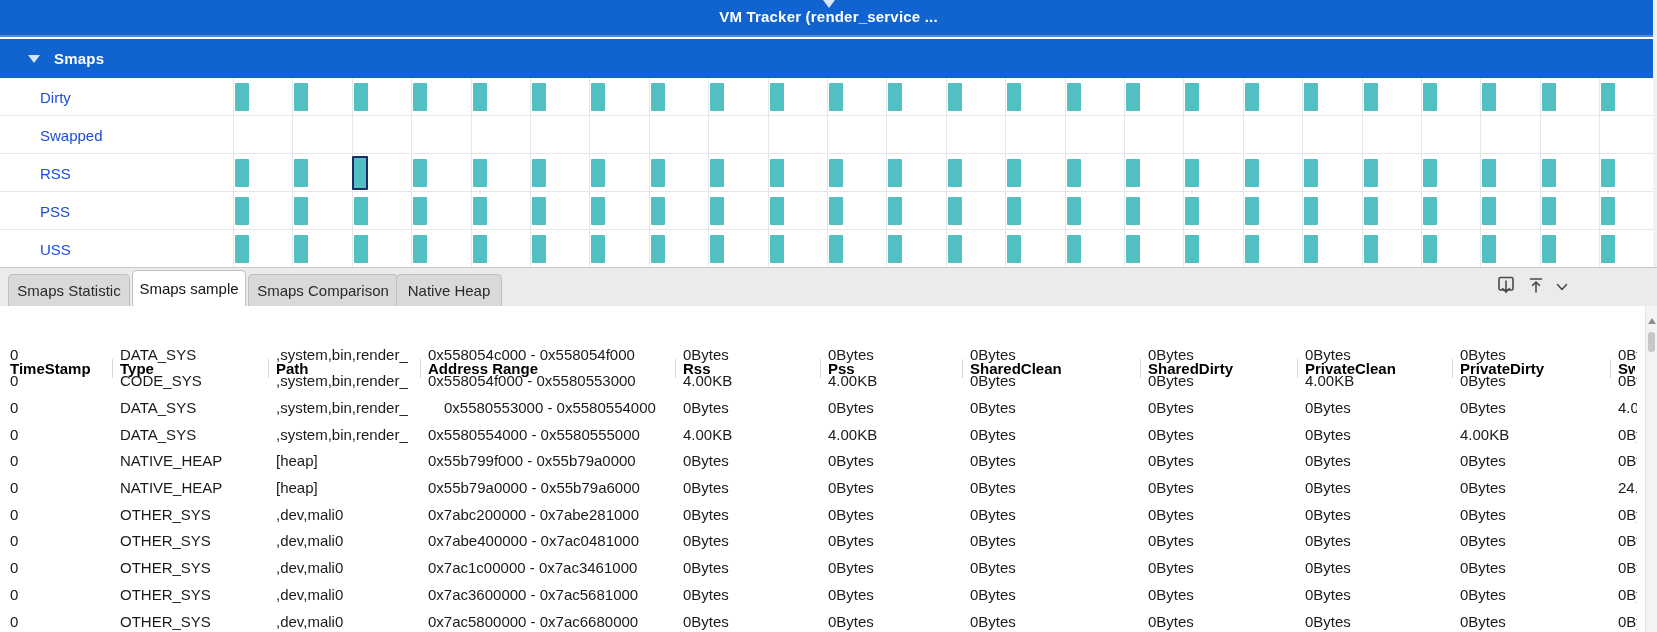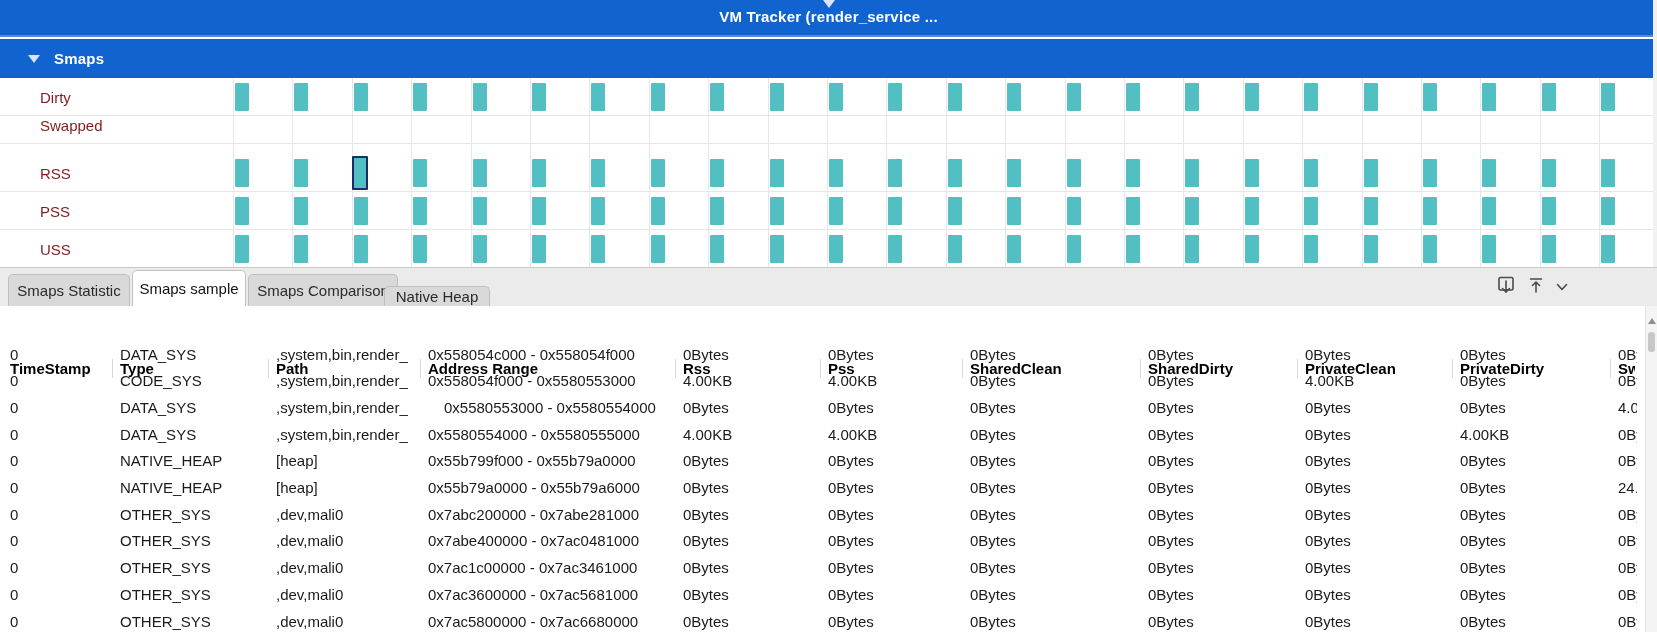--- a/index.html
+++ b/index.html
@@ -15,21 +15,21 @@
   .tri{width:0;height:0;border-left:6px solid transparent;border-right:6px solid transparent;
        border-top:8px solid #d8e4f8;display:inline-block;}
   #hdr1 .tri{margin:0 14px 0 14px;}
   #hdr2 .tri{margin:0 14px 0 28px;}
 
   
   #chart{position:absolute;left:0;top:78px;width:1657px;height:190px;background:#fff;overflow:hidden;}
   .c-grid{position:absolute;top:0;width:1px;height:190px;background:#e7e7e7;}
   .c-row{position:absolute;left:0;width:1657px;box-sizing:border-box;border-bottom:1px solid #e6e6e6;}
   .c-label{position:absolute;left:40px;top:50%;transform:translateY(-50%);
-           font-size:15px;color:#7f1d1d;}
+           font-size:15px;color:#1d4ed8;}
   .c-bar{position:absolute;border-radius:1px;}
   .c-bar.sel{box-sizing:border-box;border:2px solid #1c2d66;}
 
   
   #tabbar{position:absolute;left:0;top:267px;width:1657px;height:39px;background:#ebebeb;
           border-top:1px solid #c9c9c9;box-sizing:border-box;}
   .tab{position:absolute;bottom:0;box-sizing:border-box;border:1px solid #bfbfbf;border-bottom:none;
        border-radius:5px 5px 0 0;background:#d9d9d9;color:#2b2b2b;font-size:15px;
        display:flex;align-items:center;justify-content:center;cursor:pointer;}
   .tab.active{background:#ffffff;color:#141414;border-color:#c2c2c2;}
@@ -114,21 +114,21 @@
         <div class="c-bar" style="background: rgb(82, 192, 194); left: 1126px; top: 5px; width: 14px; height: 28px;"></div>
         <div class="c-bar" style="background: rgb(82, 192, 194); left: 1185.4px; top: 5px; width: 14px; height: 28px;"></div>
         <div class="c-bar" style="background: rgb(82, 192, 194); left: 1244.8px; top: 5px; width: 14px; height: 28px;"></div>
         <div class="c-bar" style="background: rgb(82, 192, 194); left: 1304.2px; top: 5px; width: 14px; height: 28px;"></div>
         <div class="c-bar" style="background: rgb(82, 192, 194); left: 1363.6px; top: 5px; width: 14px; height: 28px;"></div>
         <div class="c-bar" style="background: rgb(82, 192, 194); left: 1423px; top: 5px; width: 14px; height: 28px;"></div>
         <div class="c-bar" style="background: rgb(82, 192, 194); left: 1482.4px; top: 5px; width: 14px; height: 28px;"></div>
         <div class="c-bar" style="background: rgb(82, 192, 194); left: 1541.8px; top: 5px; width: 14px; height: 28px;"></div>
         <div class="c-bar" style="background: rgb(82, 192, 194); left: 1601.2px; top: 5px; width: 14px; height: 28px;"></div>
       </div>
-      <div class="c-row" style="top: 28px; height: 38px;">
+      <div class="c-row" style="top: 38px; height: 38px;">
         <div class="c-label">Swapped</div>
       </div>
       <div class="c-row" style="top: 76px; height: 38px;">
         <div class="c-label">RSS</div>
         <div class="c-bar" style="background: rgb(82, 192, 194); left: 235px; top: 5px; width: 14px; height: 28px;"></div>
         <div class="c-bar" style="background: rgb(82, 192, 194); left: 294.4px; top: 5px; width: 14px; height: 28px;"></div>
         <div class="c-bar sel" style="background: rgb(82, 192, 194); left: 351.8px; top: 2px; width: 16px; height: 34px; border-color: rgb(28, 45, 102);"></div>
         <div class="c-bar" style="background: rgb(82, 192, 194); left: 413.2px; top: 5px; width: 14px; height: 28px;"></div>
         <div class="c-bar" style="background: rgb(82, 192, 194); left: 472.6px; top: 5px; width: 14px; height: 28px;"></div>
         <div class="c-bar" style="background: rgb(82, 192, 194); left: 532px; top: 5px; width: 14px; height: 28px;"></div>
@@ -223,21 +223,21 @@
       </svg>
     </button>
     <button class="tbtn" style="left:1550px;top:7px">
       <svg width="16" height="16" viewBox="0 0 16 16" fill="none" stroke="#4a4a4a" stroke-width="1.6" stroke-linecap="round" stroke-linejoin="round">
         <path d="M3.5 5.5 L8 10.5 l4.5-5"></path>
       </svg>
     </button>
   <div class="tab" style="left: 8px; width: 122px; height: 32px;">Smaps Statistic</div>
       <div class="tab active" style="left: 132px; width: 114px; height: 36px;">Smaps sample</div>
       <div class="tab" style="left: 248px; width: 150px; height: 32px;">Smaps Comparison</div>
-      <div class="tab" style="left: 384px; width: 106px; height: 20px;">Native Heap</div>
+      <div class="tab" style="left: 396px; width: 106px; height: 32px;">Native Heap</div>
     </div>
 
   <div id="thead">
       <div class="th" style="left: 10px; width: 100px;">TimeStamp</div>
       <div class="th-div" style="left: 112px;"></div>
       <div class="th" style="left: 120px; width: 146px;">Type</div>
       <div class="th-div" style="left: 268px;"></div>
       <div class="th" style="left: 276px; width: 142px;">Path</div>
       <div class="th-div" style="left: 420px;"></div>
       <div class="th" style="left: 428px; width: 245px;">Address Range</div>

